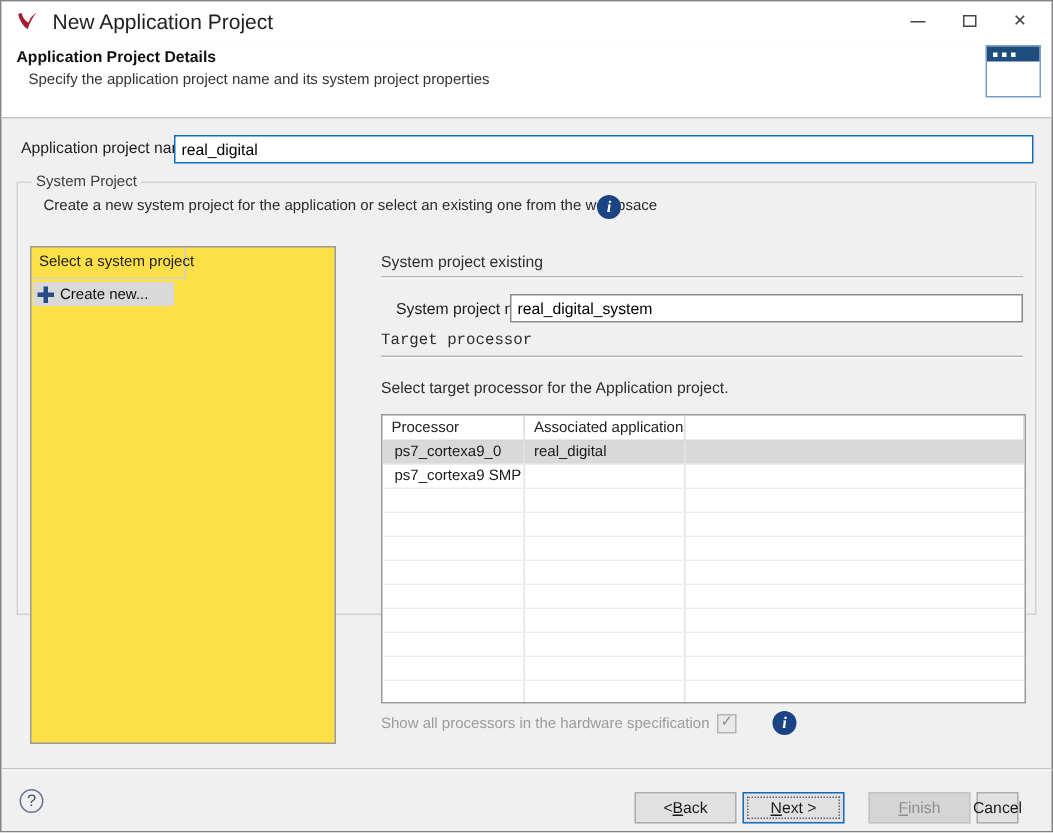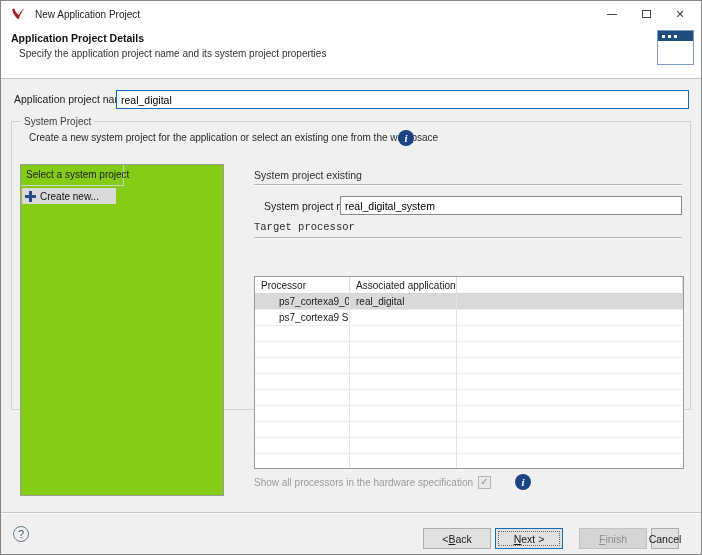--- a/index.html
+++ b/index.html
@@ -6,21 +6,21 @@
   *{box-sizing:border-box;}
   .dialog{
     position:relative;width:702px;height:555px;
     border:1px solid #848484;background:#f0f0f0;
     font-family:"Liberation Sans",sans-serif;font-size:10.5px;color:#1c1c1c;
     overflow:hidden;
   }
   
   .titlebar{position:absolute;left:0;top:0;right:0;height:26px;background:#fff;display:flex;align-items:center;}
   .titlebar .logo{margin-left:10px;width:16px;height:15px;flex:0 0 auto;}
-  .titlebar .title{margin-left:8px;font-size:10px;color:#222;}
+  .titlebar .title{margin-left:8px;font-size:14px;color:#222;}
   .win-controls{margin-left:auto;display:flex;height:100%;padding-right:4px;}
   .win-btn{width:34px;height:100%;display:flex;align-items:center;justify-content:center;color:#444;}
   .glyph-min{width:10px;height:1px;background:#444;}
   .glyph-max{width:9px;height:8px;border:1px solid #444;background:transparent;}
   .glyph-close{font-size:11px;line-height:1;}
   
   .banner{position:absolute;left:0;top:26px;right:0;height:52px;background:#fff;border-bottom:1px solid #c3c3c3;}
   .banner .b-title{position:absolute;left:10px;top:5px;font-weight:bold;font-size:10.5px;color:#111;}
   .banner .b-sub{position:absolute;left:18px;top:21px;font-size:10px;color:#333;}
   .win-icon{position:absolute;right:7px;top:3px;width:37px;height:35px;background:#fff;border:1px solid #7b9cc7;}
@@ -32,21 +32,21 @@
        font-family:"Liberation Sans",sans-serif;font-size:10.5px;padding:0 4px;color:#000;}
   .txt.focused{border:1px solid #0f6cbd;}
   
   .group{position:absolute;left:10px;top:120px;width:680px;height:289px;border:1px solid #d2d2d2;}
   .group-legend{position:absolute;left:9px;top:-6px;background:#f0f0f0;padding:0 3px;color:#3d3d3d;font-size:10px;}
   .desc{position:absolute;left:17px;top:10px;font-size:10px;color:#2a2a2a;}
   .info-icon{position:absolute;width:16px;height:16px;border-radius:50%;background:#1b4484;color:#fff;
              display:flex;align-items:center;justify-content:center;
              font-family:"Liberation Serif",serif;font-weight:bold;font-style:italic;font-size:11px;}
   
-  .sys-list{position:absolute;left:8px;top:42px;width:204px;height:332px;background:#84cc16;border:1px solid #9a9a9a;}
+  .sys-list{position:absolute;left:8px;top:42px;width:204px;height:332px;background:#fde047;border:1px solid #9a9a9a;}
   .sys-list .hdr{height:21px;display:flex;}
   .sys-list .hdr-cell{width:103px;border-right:1px solid #cfcfcf;border-bottom:1px solid #cfcfcf;
                       padding:4px 0 0 5px;font-size:10px;color:#222;white-space:nowrap;}
   .list-item{margin-top:2px;margin-left:1px;width:94px;height:16px;display:flex;align-items:center;}
   .list-item.selected{background:#d9d9d9;}
   .plus-icon{position:relative;width:11px;height:11px;margin-left:3px;flex:0 0 auto;}
   .plus-icon::before{content:"";position:absolute;left:0;top:4px;width:11px;height:3px;background:#274c85;}
   .plus-icon::after{content:"";position:absolute;left:4px;top:0;width:3px;height:11px;background:#274c85;}
   .list-item .lbl{margin-left:4px;font-size:10px;color:#111;white-space:nowrap;}
   
@@ -54,21 +54,21 @@
   .sec-rule{position:absolute;left:242px;width:428px;height:2px;border-top:1px solid #b5b5b5;border-bottom:1px solid #fafafa;}
   
   .ptable{position:absolute;left:242px;top:154px;width:430px;height:193px;background:#fff;border:1px solid #9a9a9a;overflow:hidden;}
   .prow{display:flex;height:16px;font-size:10px;color:#1a1a1a;}
   .prow.header{height:17px;color:#222;}
   .prow.selected{background:#d9d9d9;}
   .pcell{height:100%;border-right:1px solid #e3e3e3;border-bottom:1px solid #ededed;
          padding:2px 0 0 6px;white-space:nowrap;overflow:hidden;}
   .prow.header .pcell{border-right:1px solid #dcdcdc;border-bottom:1px solid #d6d6d6;padding-top:3px;}
   .c1{width:95px;}.c2{width:107px;}.c3{flex:1;border-right:none;}
-  .prow .c1.indent{padding-left:24px;}
+  .prow .c1.indent{padding-left:8px;}
   
   .showall{position:absolute;left:242px;top:352px;display:flex;align-items:center;}
   .showall .lbl{font-size:10px;color:#9b9b9b;}
   .checkbox{width:13px;height:13px;margin-left:5px;border:1px solid #b5b5b5;background:#e9e9e9;
             display:flex;align-items:center;justify-content:center;font-size:10px;color:#8a8a8a;line-height:1;}
   .showall .info-icon{position:static;margin-left:24px;}
   
   .footer-sep{position:absolute;left:0;top:511px;width:702px;height:2px;border-top:1px solid #c6c6c6;border-bottom:1px solid #fbfbfb;}
   .help-icon{position:absolute;left:12px;top:525px;width:16px;height:16px;border-radius:50%;
              border:1px solid #6a7894;color:#44506b;display:flex;align-items:center;justify-content:center;
@@ -144,20 +144,21 @@
 
     <div class="sec-title" style="top:47px;">System project existing</div>
     <div class="sec-rule" style="top:62px;"></div>
 
     <div class="field-label" style="left:252px;top:78px;">System project name:</div>
     <input class="txt" style="left: 328px; top: 74px; width: 342px;" type="text" value="real_digital_system">
 
     <div class="sec-title" style="top:99px;font-family:Liberation Mono, monospace;">Target processor</div>
     <div class="sec-rule" style="top:115px;"></div>
 
+    <div class="sec-title" style="top:131px;">Select target processor for the Application project.</div>
 
     <div class="ptable">
       <div class="prow header">
         <div class="pcell c1">Processor</div>
         <div class="pcell c2">Associated applications</div>
         <div class="pcell c3"></div>
       </div>
       <div id="ptable-body">
           <div class="prow selected">
             <div class="pcell c1 indent">ps7_cortexa9_0</div>

